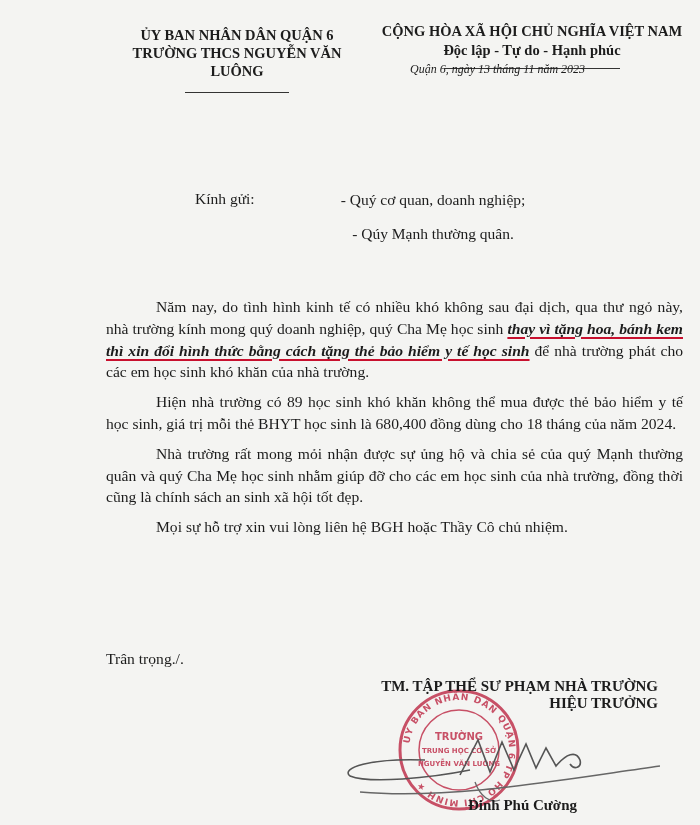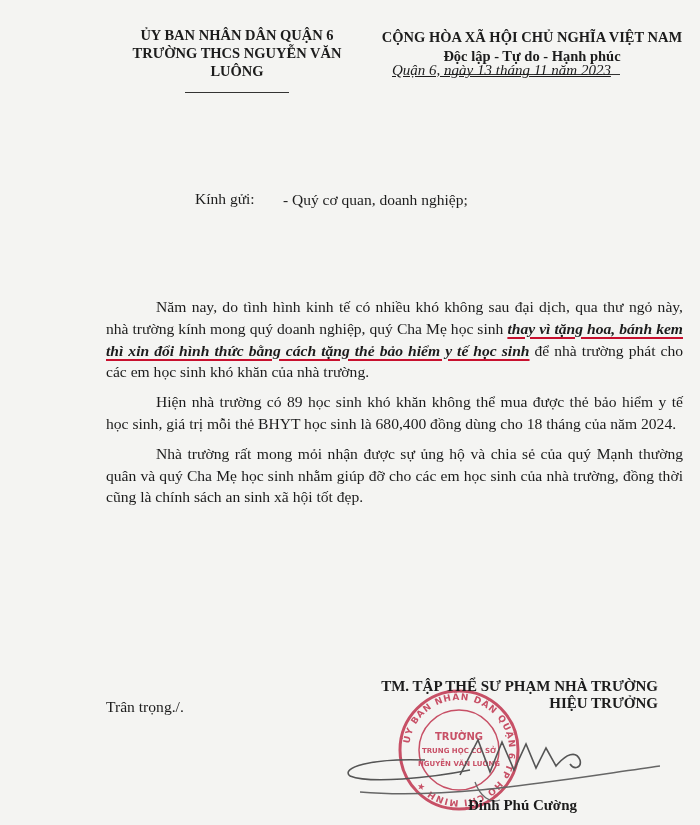--- a/index.html
+++ b/index.html
@@ -11,46 +11,46 @@
       position: relative;
     }
     .page { position: absolute; left: 0; top: 0; width: 700px; height: 825px; }
     .hdr-left {
       position: absolute; left: 112px; top: 10px; width: 250px;
       text-align: center; font-weight: bold; font-size: 14.5px; line-height: 18px; margin-top: 16px;
     }
     .hdr-left .line1 { font-weight: bold; }
     .hdr-left .rule { width: 104px; height: 1px; background: #333; margin: 12px auto 0; }
     .hdr-right {
-      position: absolute; left: 372px; top: 28px; width: 320px;
+      position: absolute; left: 372px; top: 22px; width: 320px;
       text-align: center; font-weight: bold; font-size: 14.5px; line-height: 19px;
     }
     .hdr-right .rule { width: 176px; height: 1px; background: #333; margin: 8px auto 0; }
     .date {
-      position: absolute; left: 392px; top: 62px; font-style: italic; font-size: 15px; text-decoration: underline;
+      position: absolute; left: 410px; top: 62px; font-style: italic; font-size: 12px;
     }
     .title {
       position: absolute; left: 0; width: 700px; top: 126px;
       text-align: center; font-weight: bold; font-size: 20px;
     }
     .recipients { position: absolute; left: 195px; top: 190px; font-size: 15.5px; }
     .recipients .label { position: absolute; left: 0; top: 0; width: 80px; }
     .recipients .list { position: absolute; left: 88px; top: 0; width: 300px; }
-    .recipients .list div { height: 34px; line-height: 20px; white-space: nowrap; }
+    .recipients .list div { height: 34px; line-height: 20px; white-space: nowrap; text-align: center; }
     .body {
       position: absolute; left: 106px; top: 296px; width: 577px;
       font-size: 15.6px; line-height: 21.8px; text-align: justify;
     }
     .para { text-indent: 50px; margin: 0 0 8px 0; }
     .highlight {
       font-weight: bold; font-style: italic;
       text-decoration: underline; text-decoration-color: #c8102e;
       text-decoration-thickness: 2px; text-underline-offset: 3px;
     }
-    .closing { position: absolute; left: 106px; top: 650px; font-size: 15.6px; margin-top: 48px; }
+    .closing { position: absolute; left: 106px; top: 650px; font-size: 15.6px; }
     .sig-block {
       position: absolute; left: 298px; top: 678px; width: 360px;
       text-align: right; font-weight: bold; font-size: 15px;
     }
     .sig-block .role { }
     .signer {
       position: absolute; left: 468px; top: 797px; font-weight: bold; font-size: 15px;
     }
     .stamp {
       position: absolute; left: 397px; top: 688px; width: 124px; height: 124px;
@@ -75,27 +75,29 @@
     <div class="rule"></div>
   </div>
 
   <div class="date">Quận 6, ngày 13 tháng 11 năm 2023</div>
 
 
   <div class="recipients">
     <div class="label">Kính gửi:</div>
     <div class="list">
       <div>- Quý cơ quan, doanh nghiệp;</div>
+      <div>- Qúy Mạnh thường quân.</div>
     </div>
   </div>
 
   <div class="body">
     <p class="para"><span>Năm nay, do tình hình kinh tế có nhiều khó không sau đại dịch, qua thư ngỏ này, nhà trường kính mong quý doanh nghiệp, quý Cha Mẹ học sinh </span><span class="highlight">thay vì tặng hoa, bánh kem thì xin đổi hình thức bằng cách tặng thẻ bảo hiểm y tế học sinh</span><span> để nhà trường phát cho các em học sinh khó khăn của nhà trường.</span></p>
     <p class="para">Hiện nhà trường có 89 học sinh khó khăn không thể mua được thẻ bảo hiểm y tế học sinh, giá trị mỗi thẻ BHYT học sinh là 680,400 đồng dùng cho 18 tháng của năm 2024.</p>
     <p class="para">Nhà trường rất mong mỏi nhận được sự ủng hộ và chia sẻ của quý Mạnh thường quân và quý Cha Mẹ học sinh nhằm giúp đỡ cho các em học sinh của nhà trường, đồng thời cũng là chính sách an sinh xã hội tốt đẹp.</p>
+    <p class="para">Mọi sự hỗ trợ xin vui lòng liên hệ BGH hoặc Thầy Cô chủ nhiệm.</p>
   </div>
 
   <div class="closing">Trân trọng./.</div>
 
   <svg class="stamp" viewBox="0 0 124 124">
     <circle cx="62" cy="62" r="59" fill="none" stroke="#c0344e" stroke-width="3"></circle>
     <circle cx="62" cy="62" r="40" fill="none" stroke="#c0344e" stroke-width="1.5"></circle>
     <defs>
       <path id="ring" d="M 62 62 m -50 0 a 50 50 0 1 1 100 0 a 50 50 0 1 1 -100 0"></path>
     </defs>

